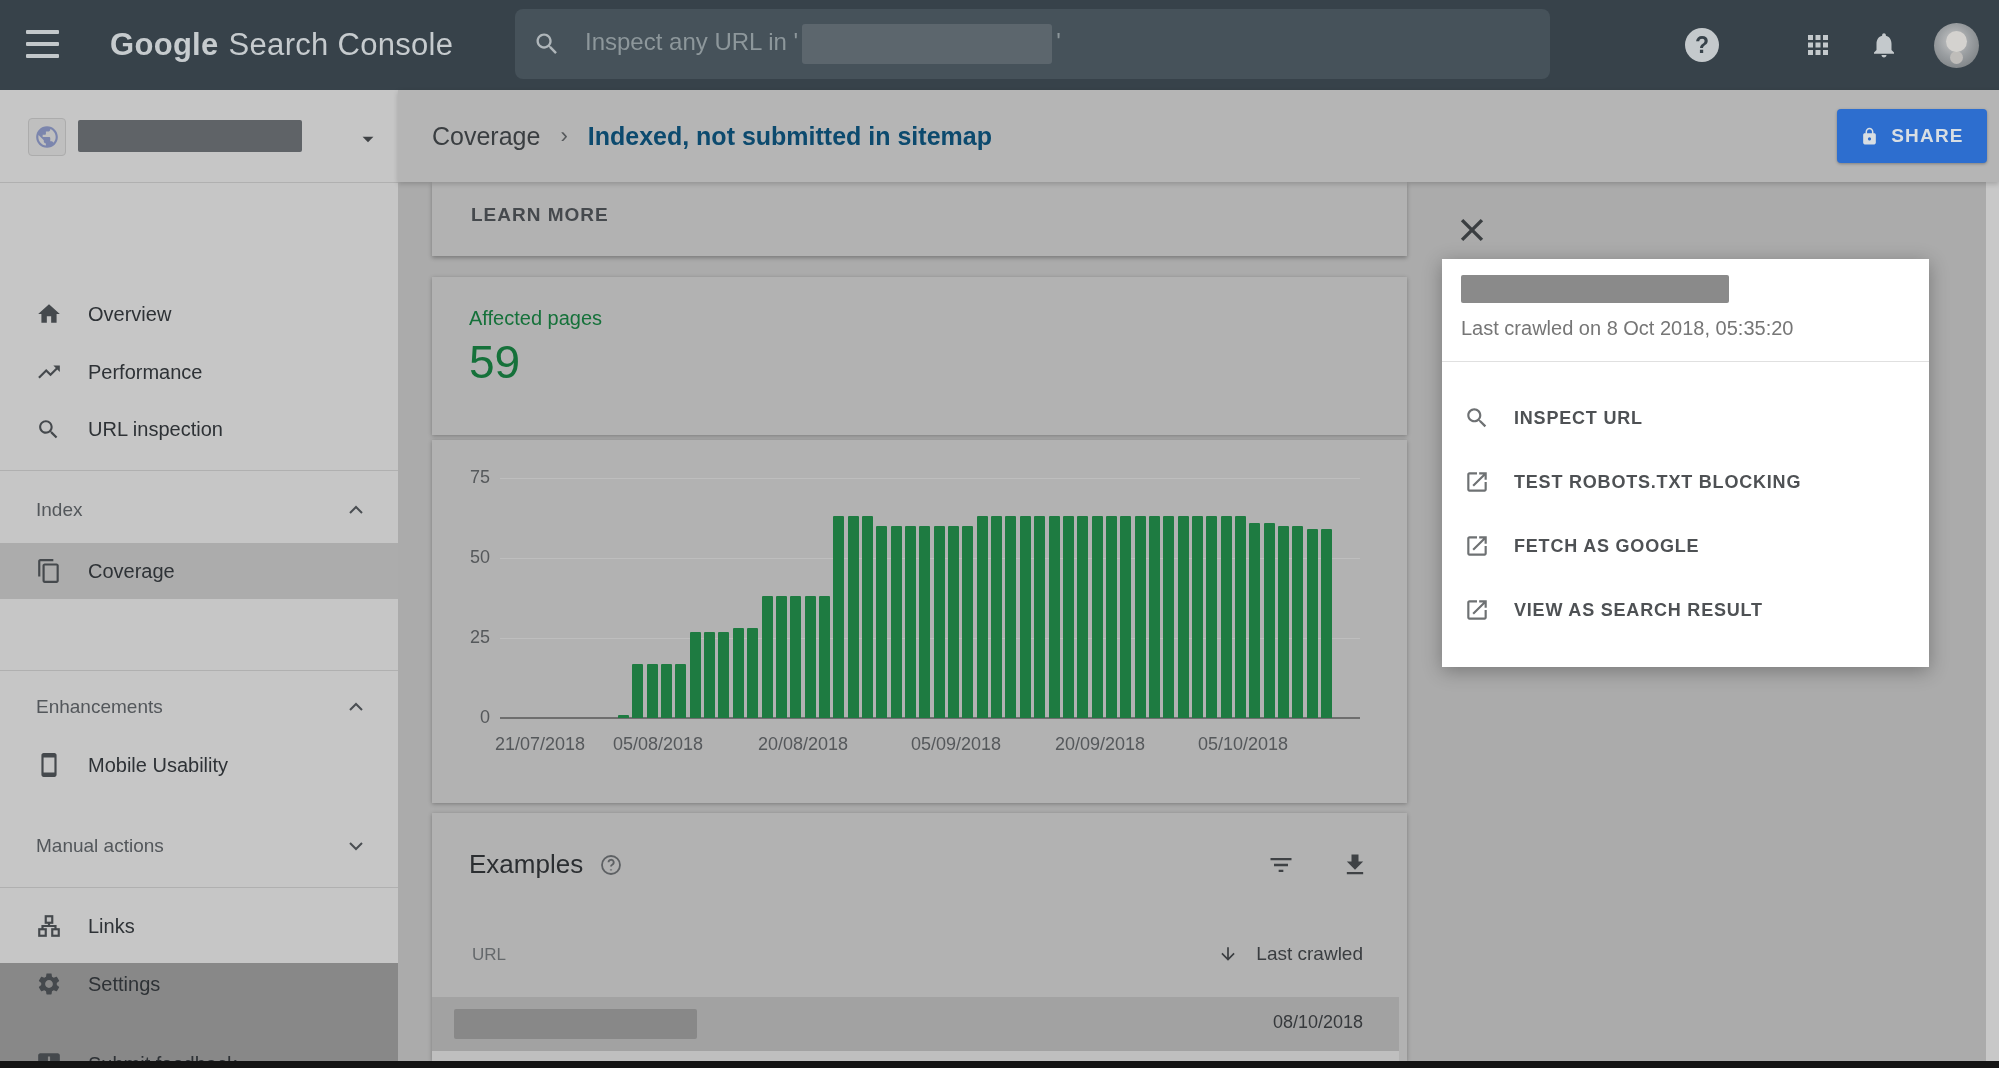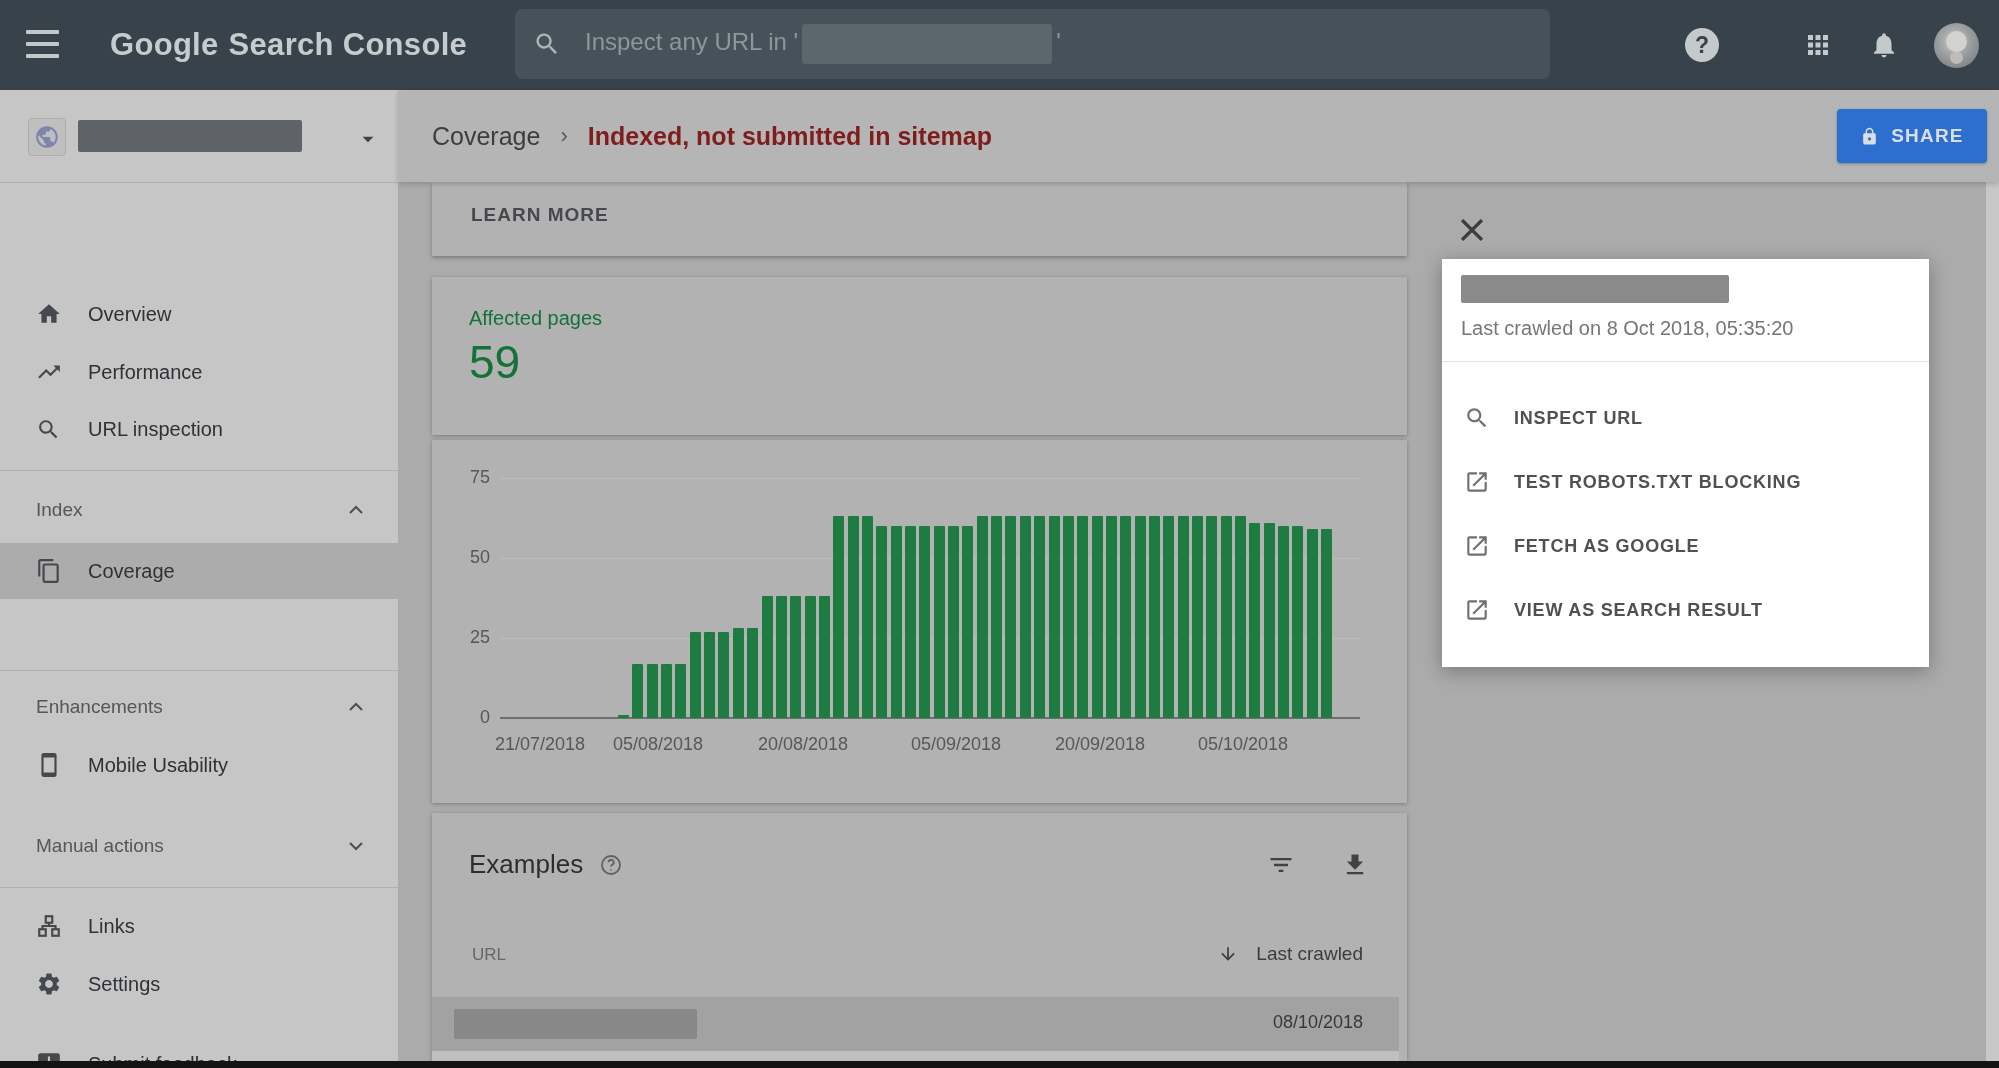--- a/index.html
+++ b/index.html
@@ -7,47 +7,47 @@
        font-family:"Liberation Sans","DejaVu Sans",sans-serif;
        -webkit-font-smoothing:antialiased;}
   .abs{position:absolute;}
 
   
   .topbar{left:0;top:0;width:1999px;height:90px;background:#37424A;display:flex;align-items:center;padding-left:48px;}
   .hamburger{position:absolute;left:26px;top:30px;width:33px;height:28px;display:flex;flex-direction:column;justify-content:space-between;cursor:pointer;}
   .hamburger span{display:block;height:4px;background:#C3C8CB;border-radius:1px;}
   .logo{position:absolute;left:110px;top:0;height:90px;display:flex;align-items:center;color:#C6CBCE;font-size:31px;letter-spacing:.3px;}
   .logo .g{font-weight:700;margin-right:10px;}
-  .logo .r{font-weight:700;}
+  .logo .r{font-weight:400;}
   .searchbox{position:absolute;left:515px;top:9px;width:1035px;height:70px;background:#46525A;border-radius:8px;display:flex;align-items:center;cursor:text;}
   .searchbox .mag{margin-left:18px;color:#AFB6BA;}
   .ph{color:#8D979B;font-size:24px;margin-left:24px;white-space:nowrap;}
   .ph-redact{display:inline-block;width:250px;height:40px;background:#5C666D;border-radius:3px;vertical-align:middle;margin:0 4px;}
   .tb-ic{position:absolute;top:0;height:90px;display:flex;align-items:center;justify-content:center;width:56px;color:#C4C9CC;cursor:pointer;}
   .helpdot{width:34px;height:34px;border-radius:50%;background:#C4C9CC;color:#37424A;display:flex;align-items:center;justify-content:center;font-size:23px;font-weight:700;}
   .avatar{position:absolute;left:1934px;top:23px;width:45px;height:45px;border-radius:50%;overflow:hidden;cursor:pointer;background:radial-gradient(circle at 45% 40%,#C9C9C9 0%,#9A9EA1 45%,#6F7477 100%);}
   .avatar:after{content:"";position:absolute;left:12px;top:8px;width:21px;height:21px;border-radius:50%;background:#D4D2CF;box-shadow:0 16px 0 -4px #BFBDBA;}
 
   
-  .sidebar{left:0;top:90px;width:398px;height:971px;background:#C6C6C6;border-right:1px solid #B2B2B2;}
+  .sidebar{left:0;top:90px;width:398px;height:873px;background:#C6C6C6;border-right:1px solid #B2B2B2;}
   .propsel{position:absolute;left:0;top:0;width:398px;height:92px;border-bottom:1px solid #B0B0B0;cursor:pointer;}
   .globebox{position:absolute;left:28px;top:28px;width:36px;height:36px;background:#BFBFBF;border:1px solid #ACACAC;border-radius:4px;display:flex;align-items:center;justify-content:center;color:#7B85AD;}
   .prop-redact{position:absolute;left:78px;top:30px;width:224px;height:32px;background:#5F6367;border-radius:2px;}
   .dd-arrow{position:absolute;left:355px;top:36px;color:#3F4245;}
   .nav-item{position:absolute;left:0;width:398px;height:56px;display:flex;align-items:center;cursor:pointer;color:#2E3236;font-size:20px;}
   .nav-item .nic{width:26px;height:26px;margin:0 26px 0 36px;color:#45494D;flex:none;display:flex;align-items:center;}
   .nav-item.sel{background:#ACACAC;}
   .sec-head{position:absolute;left:0;width:398px;height:52px;display:flex;align-items:center;cursor:pointer;color:#53575B;font-size:19px;padding-left:36px;box-sizing:border-box;}
   .sec-head .chev{position:absolute;right:30px;color:#4A4E52;}
   .sdiv{position:absolute;left:0;width:398px;height:1px;background:#B0B0B0;}
 
   
   .headband{left:398px;top:90px;width:1601px;height:92px;background:#B5B5B5;box-shadow:0 2px 5px rgba(0,0,0,.18);z-index:4;}
   .crumb{position:absolute;left:34px;top:0;height:92px;display:flex;align-items:center;font-size:25px;color:#3A3E41;}
-  .crumb .cur{color:#7f1d1d;font-weight:700;}
+  .crumb .cur{color:#0c4a6e;font-weight:700;}
   .crumb .sep{margin:0 20px;color:#55585B;font-size:22px;}
   .share-btn{position:absolute;right:12px;top:19px;width:150px;height:54px;background:#2D6ECF;border-radius:4px;display:flex;align-items:center;justify-content:center;gap:12px;color:#D8DEE3;font-size:19px;font-weight:700;letter-spacing:1.2px;cursor:pointer;box-shadow:0 1px 3px rgba(0,0,0,.3);}
 
   
   .content{left:398px;top:182px;width:1601px;height:879px;background:#ABABAB;}
   .card{position:absolute;left:34px;width:975px;background:#B2B2B2;box-shadow:0 1px 4px rgba(0,0,0,.28);}
   .learn-card{top:0;height:74px;box-shadow:0 2px 4px rgba(0,0,0,.28);}
   .learn-btn{position:absolute;left:37px;top:14px;padding:8px 2px;color:#45494D;font-size:19px;font-weight:700;letter-spacing:1px;cursor:pointer;}
   .aff-card{top:95px;height:158px;}
   .aff-label{position:absolute;left:37px;top:30px;color:#15713A;font-size:20px;}

